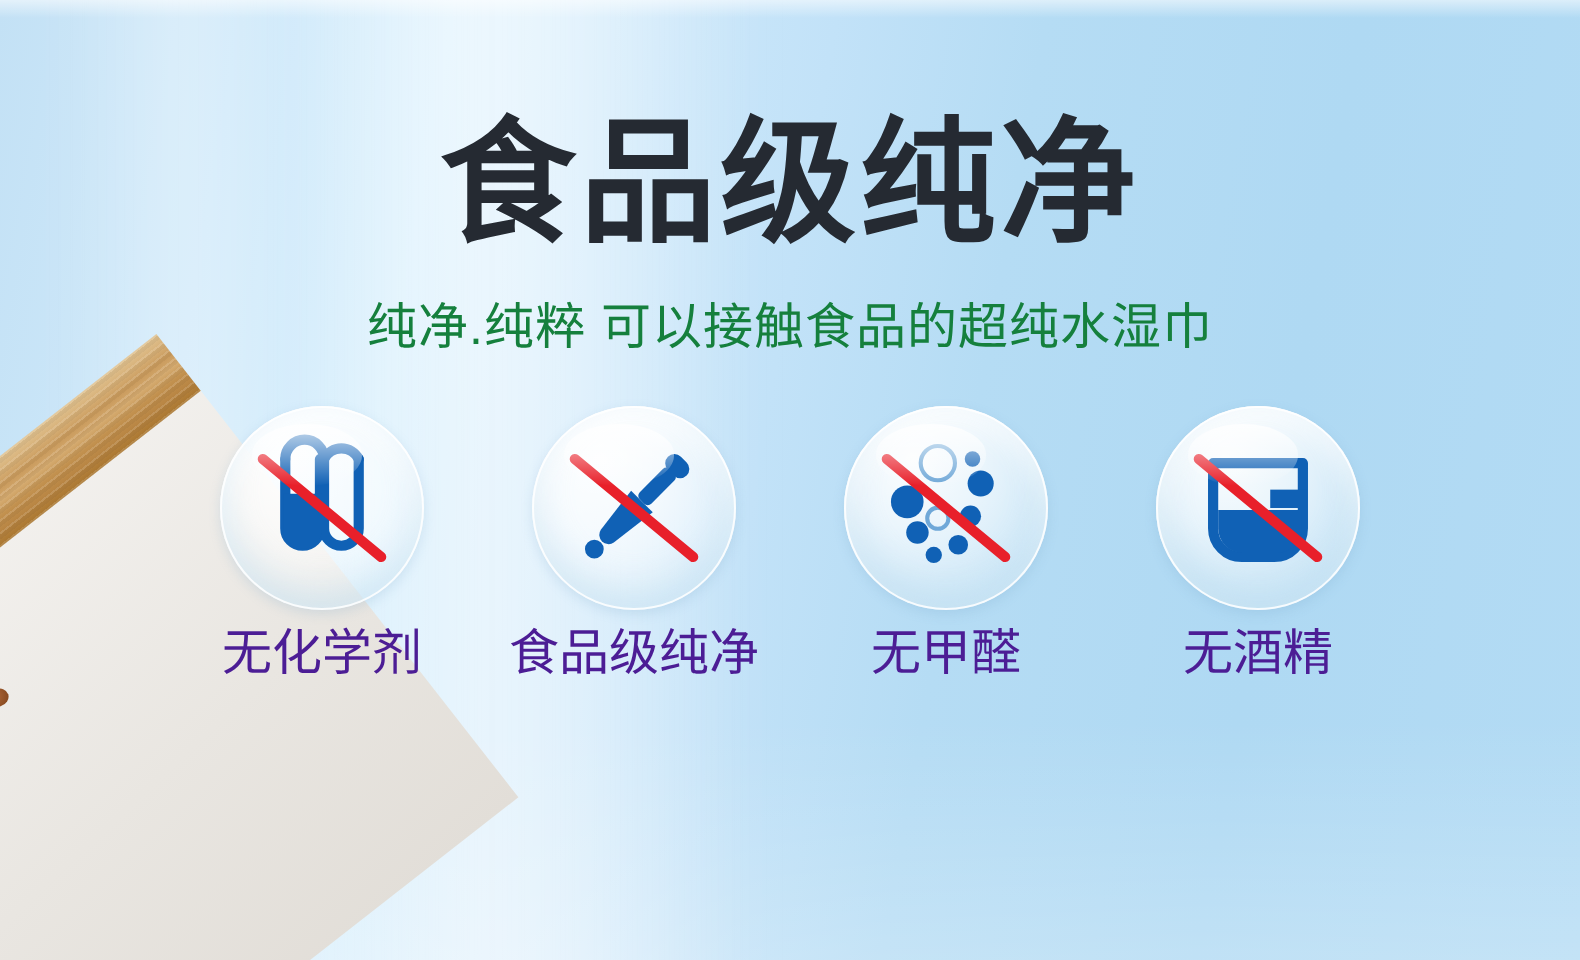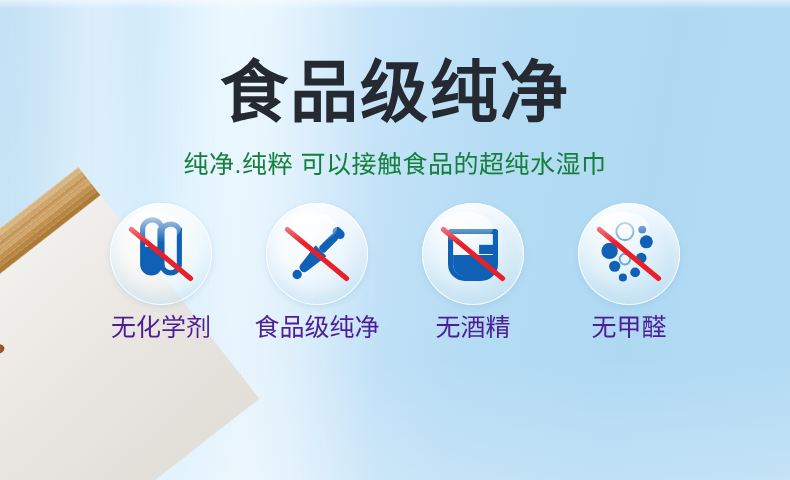--- a/index.html
+++ b/index.html
@@ -257,32 +257,20 @@
             <g transform="rotate(45 50 50)" fill="#1061b5">
               <rect x="44" y="16" width="13" height="9" rx="4.5"></rect>
               <rect x="46.5" y="24" width="8" height="21" rx="2.5"></rect>
               <path d="M43 45 h15 l-3 24 a4.6 4.6 0 0 1 -9 0 Z"></path>
               <circle cx="50.5" cy="78" r="4.6"></circle>
             </g>
             <line x1="21" y1="26" x2="79" y2="74" stroke="#e8202a" stroke-width="5" stroke-linecap="round"></line>
           </svg>
         </div>
         <div class="feature-label">食品级纯净</div>
-      </div>
-
-      <div class="feature">
-        <div class="bubble">
-          <svg viewBox="0 0 100 100">
-            <path d="M28 28 h44 v32 a14 14 0 0 1 -14 14 H42 a14 14 0 0 1 -14 -14 Z" fill="none" stroke="#1061b5" stroke-width="5" stroke-linejoin="round"></path>
-            <path d="M30.5 51 h41 v9 a12 12 0 0 1 -12 12 H42.5 a12 12 0 0 1 -12 -12 Z" fill="#1061b5"></path>
-            <rect x="56" y="41" width="18" height="9" fill="#1061b5"></rect>
-            <line x1="21" y1="26" x2="79" y2="74" stroke="#e8202a" stroke-width="5" stroke-linecap="round"></line>
-          </svg>
-        </div>
-        <div class="feature-label">无酒精</div>
       </div>
 
       <div class="feature">
         <div class="bubble">
           <svg viewBox="0 0 100 100">
             <g fill="#1061b5">
               <circle cx="31" cy="47" r="8"></circle>
               <circle cx="36" cy="62" r="5.5"></circle>
               <circle cx="44" cy="73" r="4"></circle>
               <circle cx="56" cy="68" r="4.8"></circle>
@@ -293,15 +281,27 @@
             <g fill="none" stroke="#6fa8d8" stroke-width="2">
               <circle cx="46" cy="28" r="8.4"></circle>
               <circle cx="46" cy="55" r="5.2"></circle>
             </g>
             <line x1="21" y1="26" x2="79" y2="74" stroke="#e8202a" stroke-width="5" stroke-linecap="round"></line>
           </svg>
         </div>
         <div class="feature-label">无甲醛</div>
       </div>
 
+      <div class="feature">
+        <div class="bubble">
+          <svg viewBox="0 0 100 100">
+            <path d="M28 28 h44 v32 a14 14 0 0 1 -14 14 H42 a14 14 0 0 1 -14 -14 Z" fill="none" stroke="#1061b5" stroke-width="5" stroke-linejoin="round"></path>
+            <path d="M30.5 51 h41 v9 a12 12 0 0 1 -12 12 H42.5 a12 12 0 0 1 -12 -12 Z" fill="#1061b5"></path>
+            <rect x="56" y="41" width="18" height="9" fill="#1061b5"></rect>
+            <line x1="21" y1="26" x2="79" y2="74" stroke="#e8202a" stroke-width="5" stroke-linecap="round"></line>
+          </svg>
+        </div>
+        <div class="feature-label">无酒精</div>
+      </div>
+
     </div>
   </div>
 </div>
 
 </body></html>

